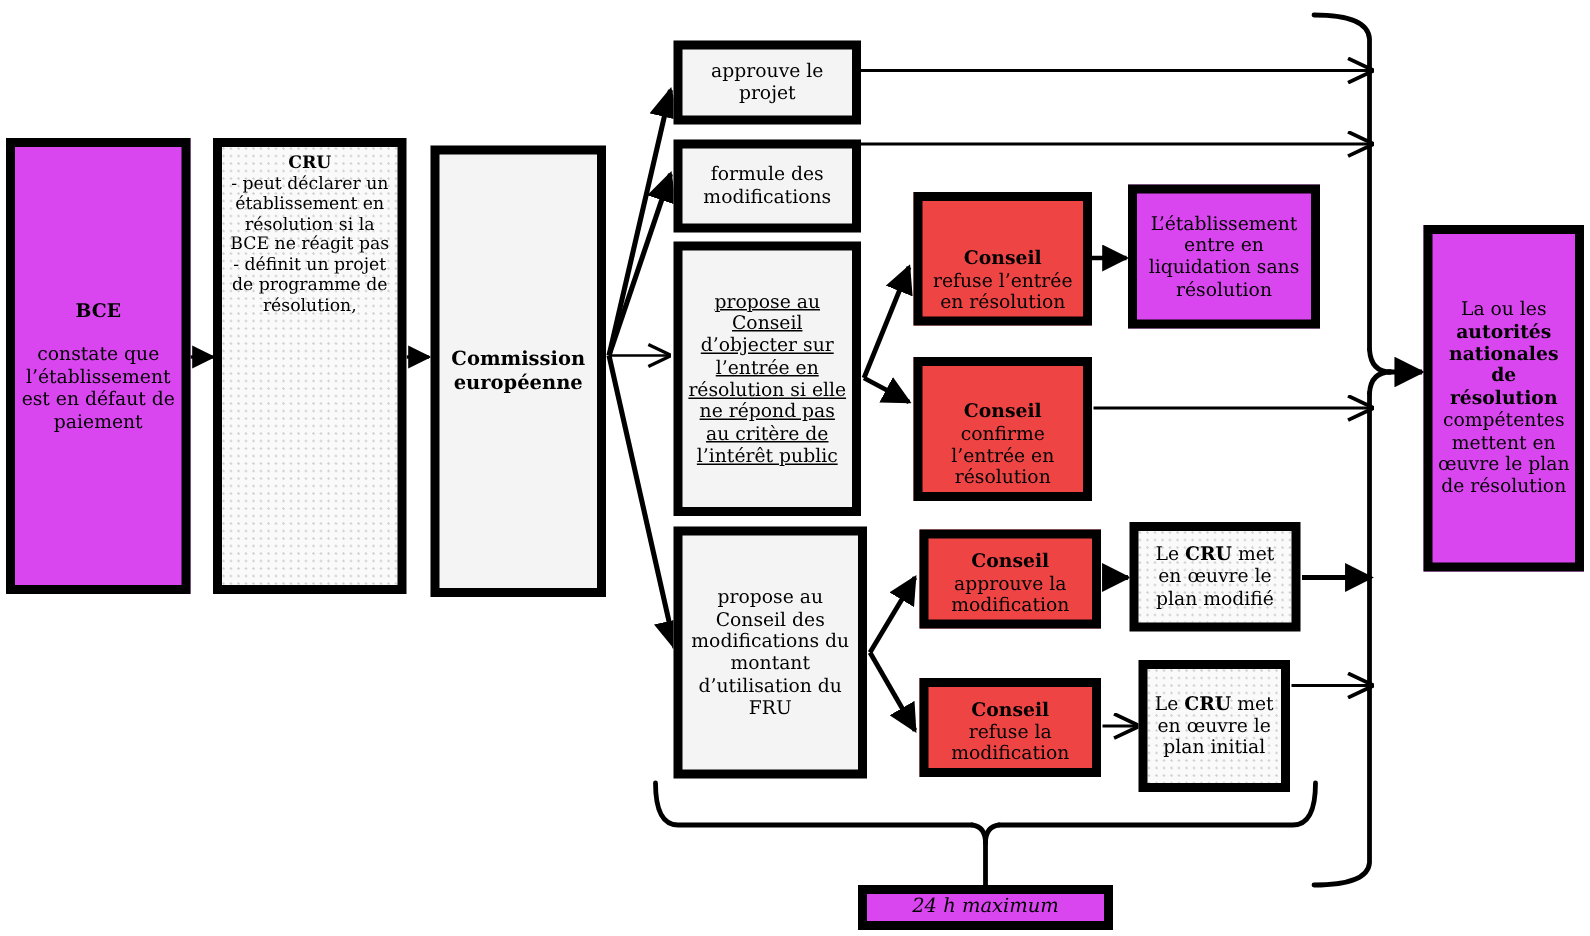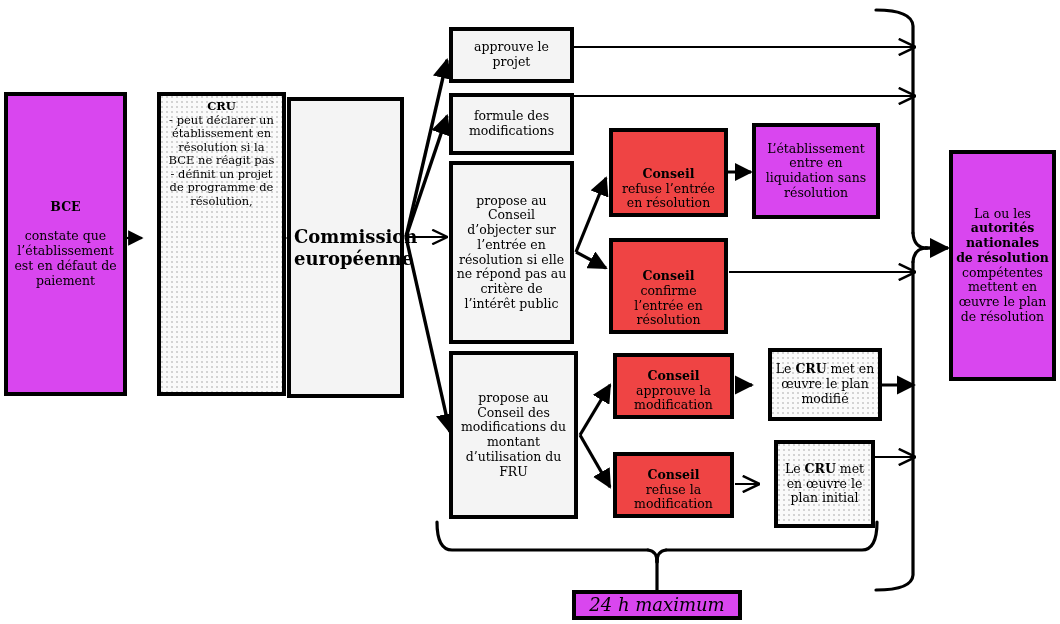--- a/index.html
+++ b/index.html
@@ -11,53 +11,52 @@
     position: relative;
     width: 1060px;
     height: 624px;
     background: #ffffff;
     font-family: "DejaVu Serif", "Liberation Serif", serif;
     overflow: hidden;
   }
   .node {
     position: absolute;
     box-sizing: border-box;
-    border: 4px solid #000000;
+    border: 6px solid #000000;
     display: flex;
     align-items: center;
     justify-content: center;
     text-align: center;
     line-height: 1.18;
     color: #000000;
     padding: 2px 3px;
   }
   .node .txt { display: block; width: 100%; }
   .fill-plain   { background: #d946ef; }
   .fill-light   { background: #f4f4f4; }
   .fill-gray    { background: #ef4444; align-items: flex-end; }
   
   .fill-dots {
     background-color: #fafafa;
     background-image:
       radial-gradient(circle at 1px 1px, #d2d2d2 0.7px, transparent 0.9px);
     background-size: 5px 5px;
-    margin-left: 15px;
   }
   .b { font-weight: bold; }
   .lead { text-align: center; }
   svg.overlay {
     position: absolute;
     left: 0; top: 0;
     width: 1060px;
     height: 624px;
     pointer-events: none;
   }
   .t11 { font-size: 11.5px; }
   .t12 { font-size: 12.5px; }
-  .t13 { font-size: 18px; }
+  .t13 { font-size: 13px; }
   .ital { font-style: italic; font-family: "DejaVu Serif", "Liberation Serif", serif; }
 </style>
 </head>
 <body>
 
 <div id="canvas">
 
   <svg class="overlay" viewBox="0 0 1060 624" xmlns="http://www.w3.org/2000/svg">
     <defs>
       <marker id="ah" viewBox="0 0 10 10" refX="9" refY="5" markerWidth="7" markerHeight="7" orient="auto-start-reverse">
@@ -175,21 +174,21 @@
   </div>
 
   <div class="node fill-light t12" style="left:449px; top:27px; width:125px; height:56px;">
     <span class="txt">approuve le projet</span>
   </div>
 
   <div class="node fill-light t12" style="left:449px; top:93px; width:125px; height:62px;">
     <span class="txt">formule des modifications</span>
   </div>
 
-  <div class="node fill-light t12" style="left:449px; top:161px; width:125px; height:183px;">
+  <div class="node fill-light t12" style="left:449px; top:161px; width:125px; height:183px;text-decoration:underline;">
     <span class="txt">propose au Conseil d’objecter sur l’entrée en résolution si elle ne répond pas au critère de l’intérêt public</span>
   </div>
 
   <div class="node fill-light t12" style="left:449px; top:351px; width:129px; height:168px;">
     <span class="txt">propose au Conseil des modifications du montant d’utilisation du FRU</span>
   </div>
 
   <div class="node fill-gray t12" style="left:609px; top:128px; width:119px; height:89px;">
     <span class="txt">
       <span class="b">Conseil</span>

